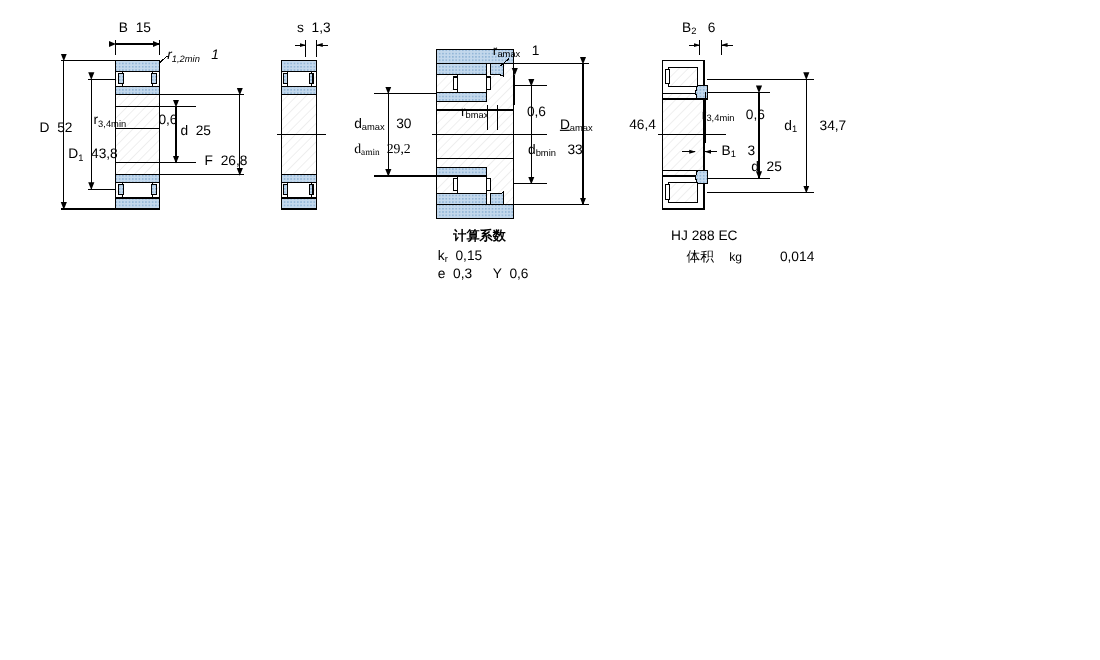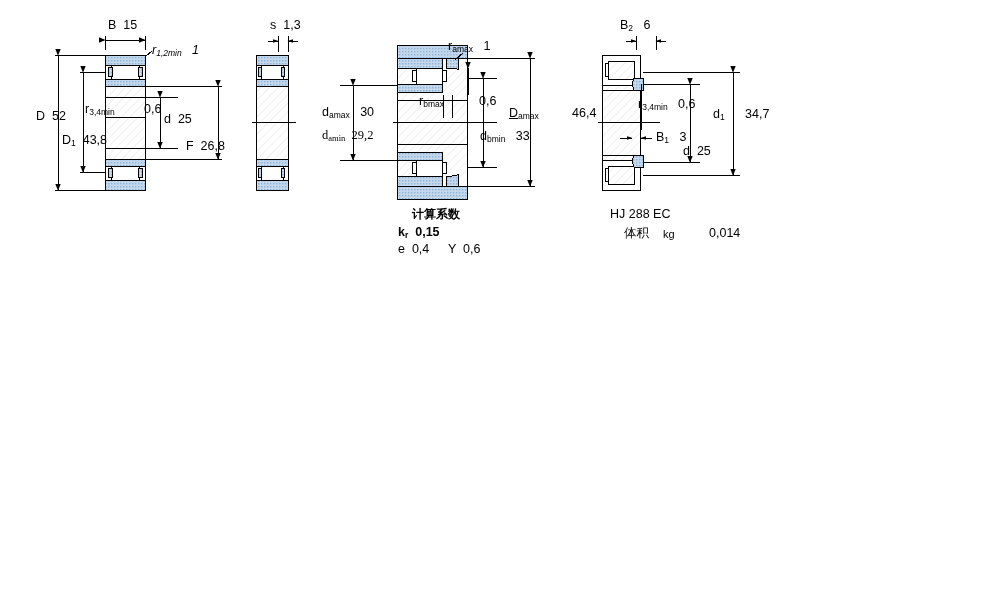--- a/index.html
+++ b/index.html
@@ -265,27 +265,27 @@
 <div class="lbl" style="left:509px;top:107px;text-decoration:underline;">
   <span>D</span><span class="sub">amax</span>
 </div>
 <div class="lbl" style="left:572px;top:107px;">
   <span>46,4</span>
 </div>
 
 <div class="lbl bold cjk" style="left:398px;top:208px;font-size:12px;">
   <span>计算系数</span>
 </div>
-<div class="lbl" style="left:398px;top:226px;font-weight:bold;">
+<div class="lbl" style="left:398px;top:226px;">
   <span>k</span><span class="sub">r</span>
   &nbsp;<span>0,15</span>
 </div>
 <div class="lbl" style="left:398px;top:243px;">
   <span>e</span>
-  &nbsp;<span>0,4</span>
+  &nbsp;<span>0,3</span>
 </div>
 <div class="lbl" style="left:448px;top:243px;">
   <span>Y</span>
   &nbsp;<span>0,6</span>
 </div>
 
 <div class="lbl" style="left:620px;top:19px;">
   <span>B</span><span class="sub">2</span>
   &nbsp;&nbsp;<span>6</span>
 </div>

